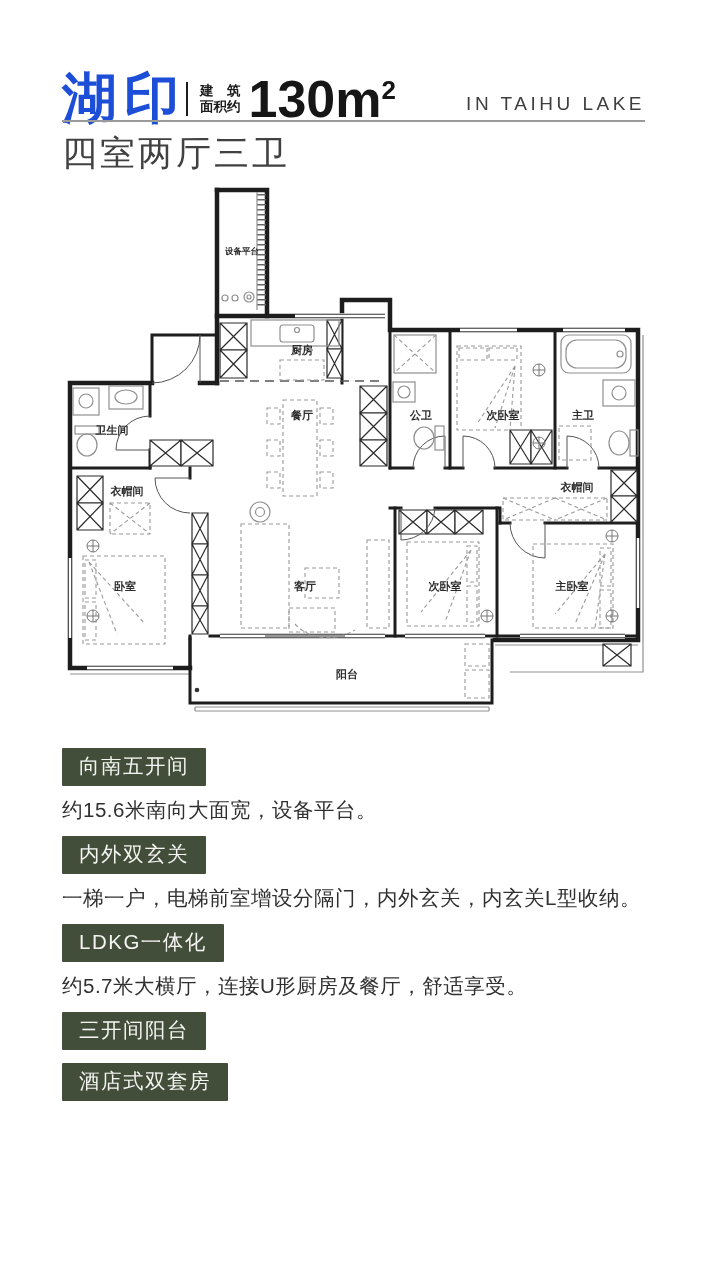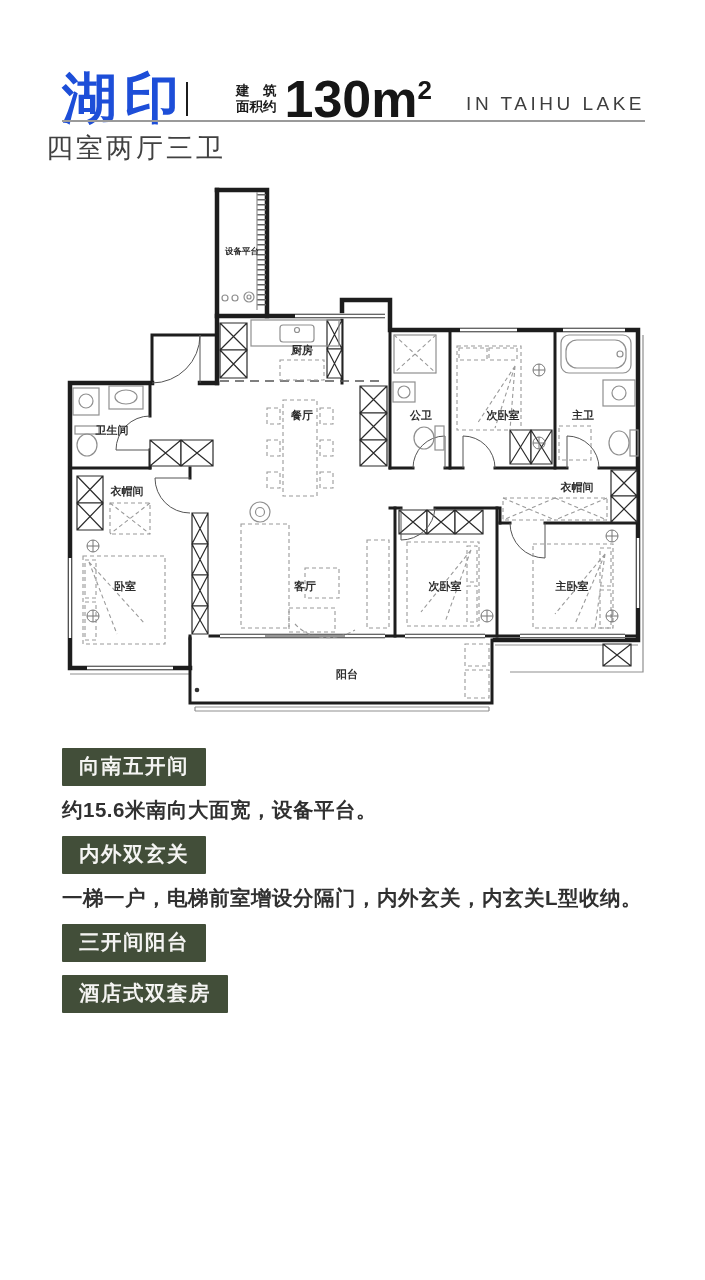--- a/index.html
+++ b/index.html
@@ -2,44 +2,44 @@
 <html><head>
 <meta charset="utf-8">
 <style>
   html,body{margin:0;padding:0;background:#e8e8e8;}
   .page{position:relative;width:705px;height:1280px;background:#ffffff;
         font-family:"Liberation Sans","DejaVu Sans",sans-serif;overflow:hidden;margin:0 auto;}
   
   .brand-row{position:absolute;left:62px;top:62px;height:56px;white-space:nowrap;}
   .logo{display:inline-block;vertical-align:middle;font-size:55px;font-weight:700;color:#1d4ed8;letter-spacing:7px;}
   .vbar{display:inline-block;vertical-align:middle;width:2px;height:34px;background:#1c1c1c;margin:0 12px 0 0;}
-  .area-label{display:inline-block;vertical-align:middle;font-size:13.5px;font-weight:700;color:#1c1c1c;line-height:16px;margin-right:8px;margin-left:36px;}
+  .area-label{display:inline-block;vertical-align:middle;font-size:13.5px;font-weight:700;color:#1c1c1c;line-height:16px;margin-right:8px;}
   .area-value{display:inline-block;vertical-align:middle;font-size:52px;font-weight:700;color:#161616;letter-spacing:0;}
   .area-value sup{font-size:26px;font-weight:700;vertical-align:18px;}
   .tagline{position:absolute;right:60px;top:93px;font-size:19px;color:#3e3e3e;letter-spacing:3.5px;}
   .hrule{position:absolute;left:62px;right:60px;top:120px;border-top:2px solid #9a9a9a;}
-  .subtitle{position:absolute;left:46px;top:130px;font-size:27px;color:#414141;letter-spacing:3px;}
+  .subtitle{position:absolute;left:62px;top:130px;font-size:35px;color:#414141;letter-spacing:3px;}
   
   .plan{position:absolute;left:55px;top:178px;}
   .w{stroke:#1d1d1d;stroke-width:4.5;fill:none;stroke-linecap:square;}
   .w3{stroke:#1d1d1d;stroke-width:3;fill:none;stroke-linecap:square;}
   .f{stroke:#8f8f8f;stroke-width:1.2;fill:none;}
   .fd{stroke:#9a9a9a;stroke-width:1.1;fill:none;stroke-dasharray:4 3;}
   .ldk{stroke:#555;stroke-width:1.4;fill:none;stroke-dasharray:9 6;}
   .xb{fill:#ffffff;stroke:#2b2b2b;stroke-width:1.2;}
   .arc{stroke:#555;stroke-width:1;fill:none;}
   .win{stroke:#333;stroke-width:1.1;}
   .wmask{fill:#ffffff;}
   .reg{stroke:#777;stroke-width:1;fill:none;}
   .ladder{stroke:#666;stroke-width:9;stroke-dasharray:1.5 3.5;}
   .rm{font:bold 11px "Liberation Sans",sans-serif;fill:#2d2d2d;text-anchor:middle;}
   .rms{font:bold 8.5px "Liberation Sans",sans-serif;fill:#2d2d2d;text-anchor:middle;}
   
   .features{position:absolute;left:62px;top:748px;width:585px;}
-  .feature{margin:0 0 13px 0;font-weight:bold;}
+  .feature{margin:0 0 13px 0;}
   .feature-title{display:inline-block;background:#424e39;color:#f4f4f2;font-size:20.5px;
                  padding:4px 17px 6px 17px;letter-spacing:1.5px;border-radius:1px;}
   .feature-desc{margin:12px 0 14px 0;font-size:20.5px;color:#303030;letter-spacing:0.5px;line-height:24px;}
 </style>
 </head>
 <body>
 
 <div class="page">
 
   <div class="brand-row">
@@ -259,20 +259,24 @@
   <div class="features">
     <div class="feature">
       <div class="feature-title">向南五开间</div>
       <div class="feature-desc">约15.6米南向大面宽，设备平台。</div>
     </div>
     <div class="feature">
       <div class="feature-title">内外双玄关</div>
       <div class="feature-desc">一梯一户，电梯前室增设分隔门，内外玄关，内玄关L型收纳。</div>
     </div>
     <div class="feature">
+      <div class="feature-title">LDKG一体化</div>
+      <div class="feature-desc">约5.7米大横厅，连接U形厨房及餐厅，舒适享受。</div>
+    </div>
+    <div class="feature">
       <div class="feature-title">三开间阳台</div>
     </div>
     <div class="feature">
       <div class="feature-title">酒店式双套房</div>
     </div>
   </div>
 
 </div>
 
 </body></html>

